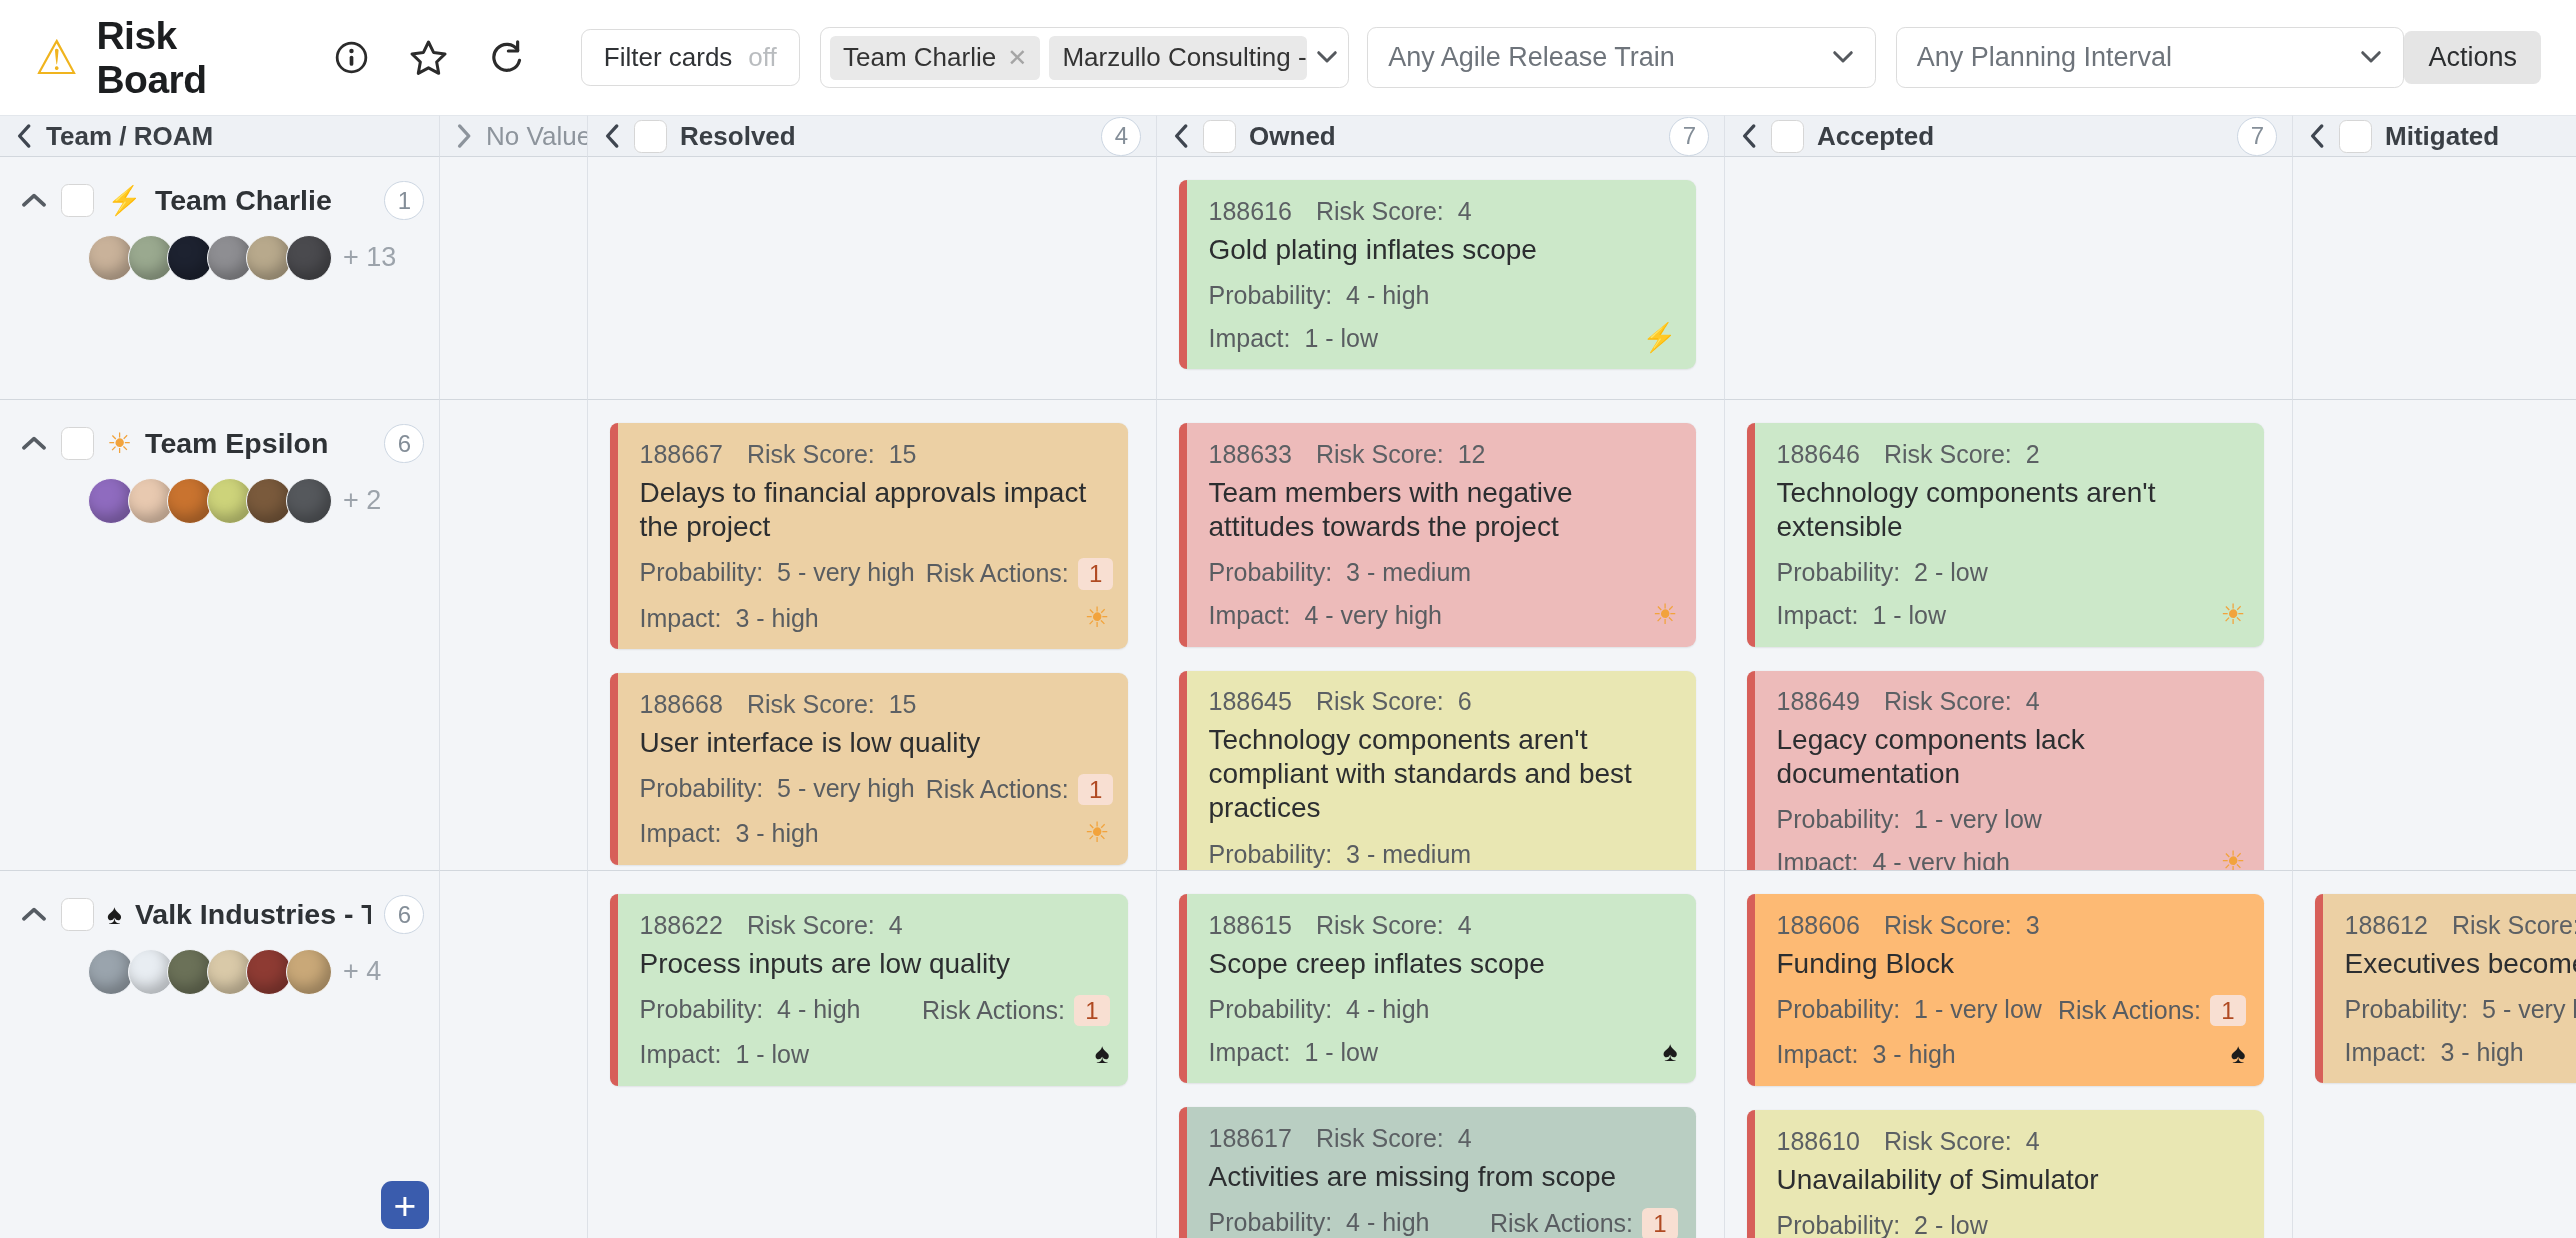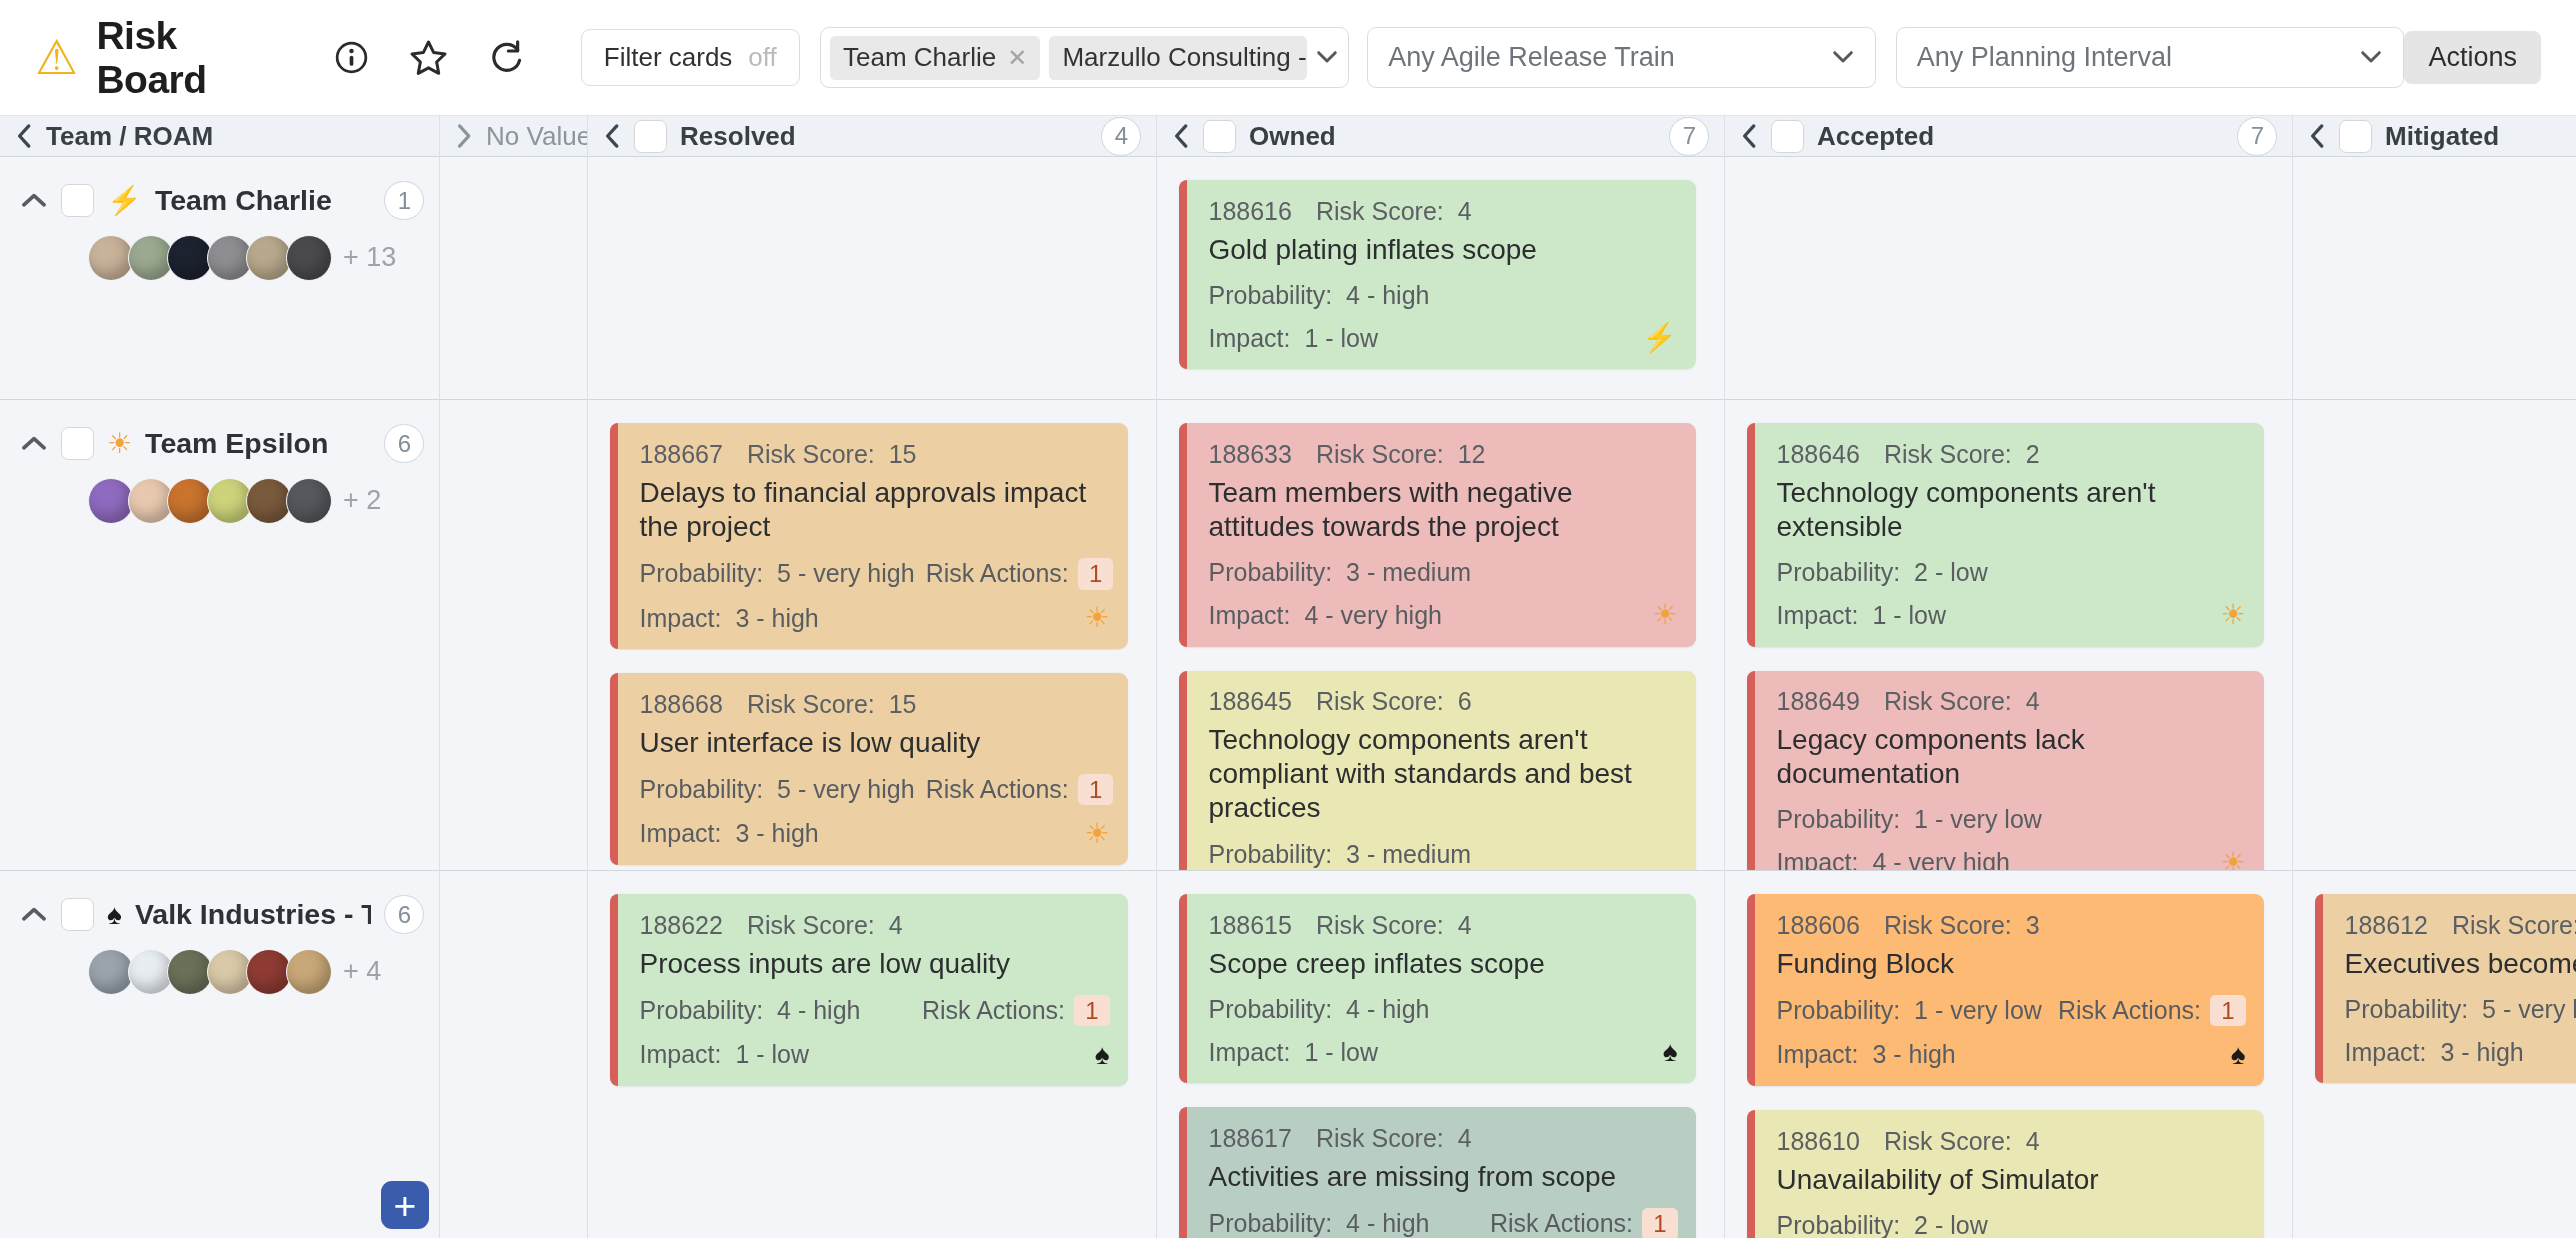--- a/index.html
+++ b/index.html
@@ -59,21 +59,21 @@
   .more { color:#9ca3ab; font-size:27px; margin-left:11px; white-space:nowrap; }
 
   
   .cards { padding:23px 28px 23px 22px; display:flex; flex-direction:column; gap:24px; align-items:stretch; }
   .card { position:relative; border-radius:9.2px; padding:16.6px 18.4px 16.6px 29.5px; cursor:pointer;
     box-shadow:0 0.9px 1.8px rgba(0,0,0,.08); flex-shrink:0; }
   .card::before { content:""; position:absolute; left:0; top:0; bottom:0; width:8.3px;
     background:#d75f59; border-radius:9.2px 0 0 9.2px; }
   .card-top { display:flex; align-items:center; gap:24px; font-size:25px; color:#5c6064; }
   .card-title { margin-top:7px; font-size:28px; font-weight:400; color:#2c2e30; line-height:1.22; }
-  .card-row { margin-top:14px; display:flex; align-items:center; justify-content:space-between; gap:11px; }
+  .card-row { margin-top:14px; display:flex; justify-content:space-between; gap:11px; }
   .meta { font-size:25px; color:#595d61; white-space:nowrap; }
   .ra { font-size:25px; color:#595d61; display:inline-flex; align-items:center; gap:9.2px; white-space:nowrap; }
   .ra-badge { background:#f8dfd2; color:#b04a22; border-radius:5.5px; padding:1.8px 11px; font-size:24px; }
   .glyph { font-size:28px; line-height:1; color:#f2a33c; }
 
   
   .plus-btn { position:absolute; left:381px; top:1181px; width:48px; height:48px; background:#3a5cad;
     border:none; border-radius:11px; color:#fff; font-size:39px; line-height:1; display:flex;
     align-items:center; justify-content:center; cursor:pointer; font-family:"Liberation Sans",sans-serif; }
 

